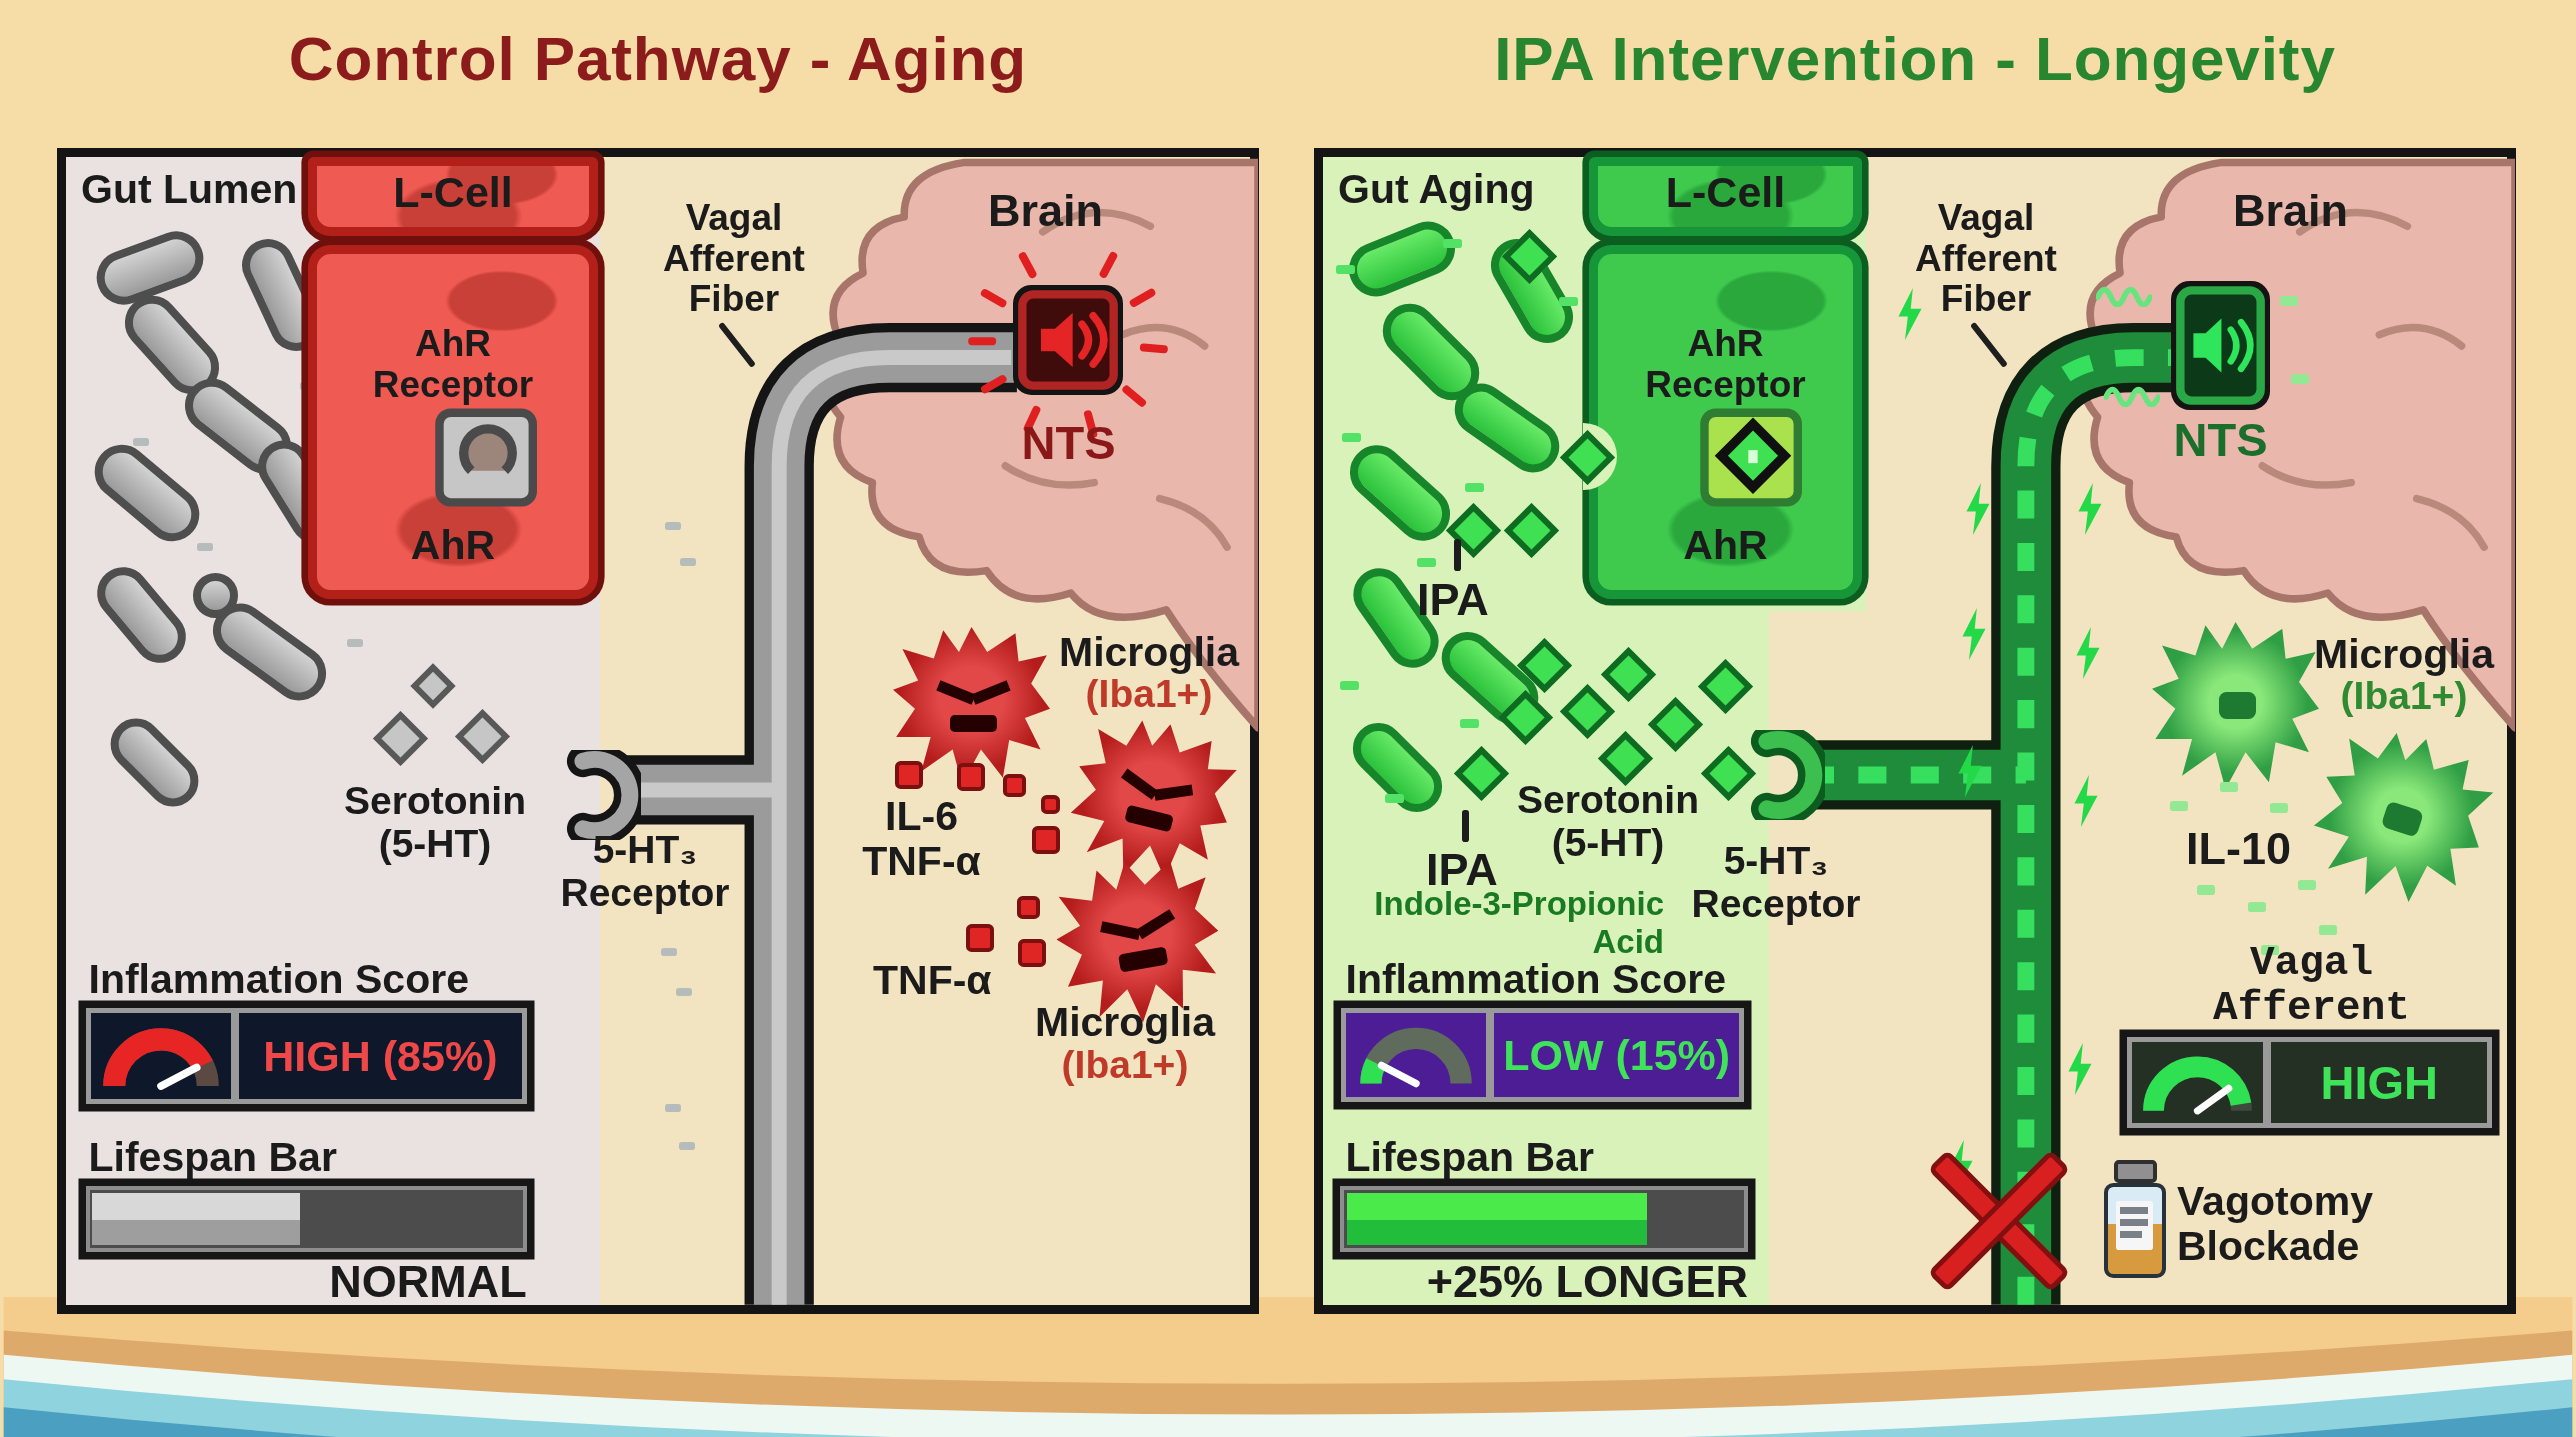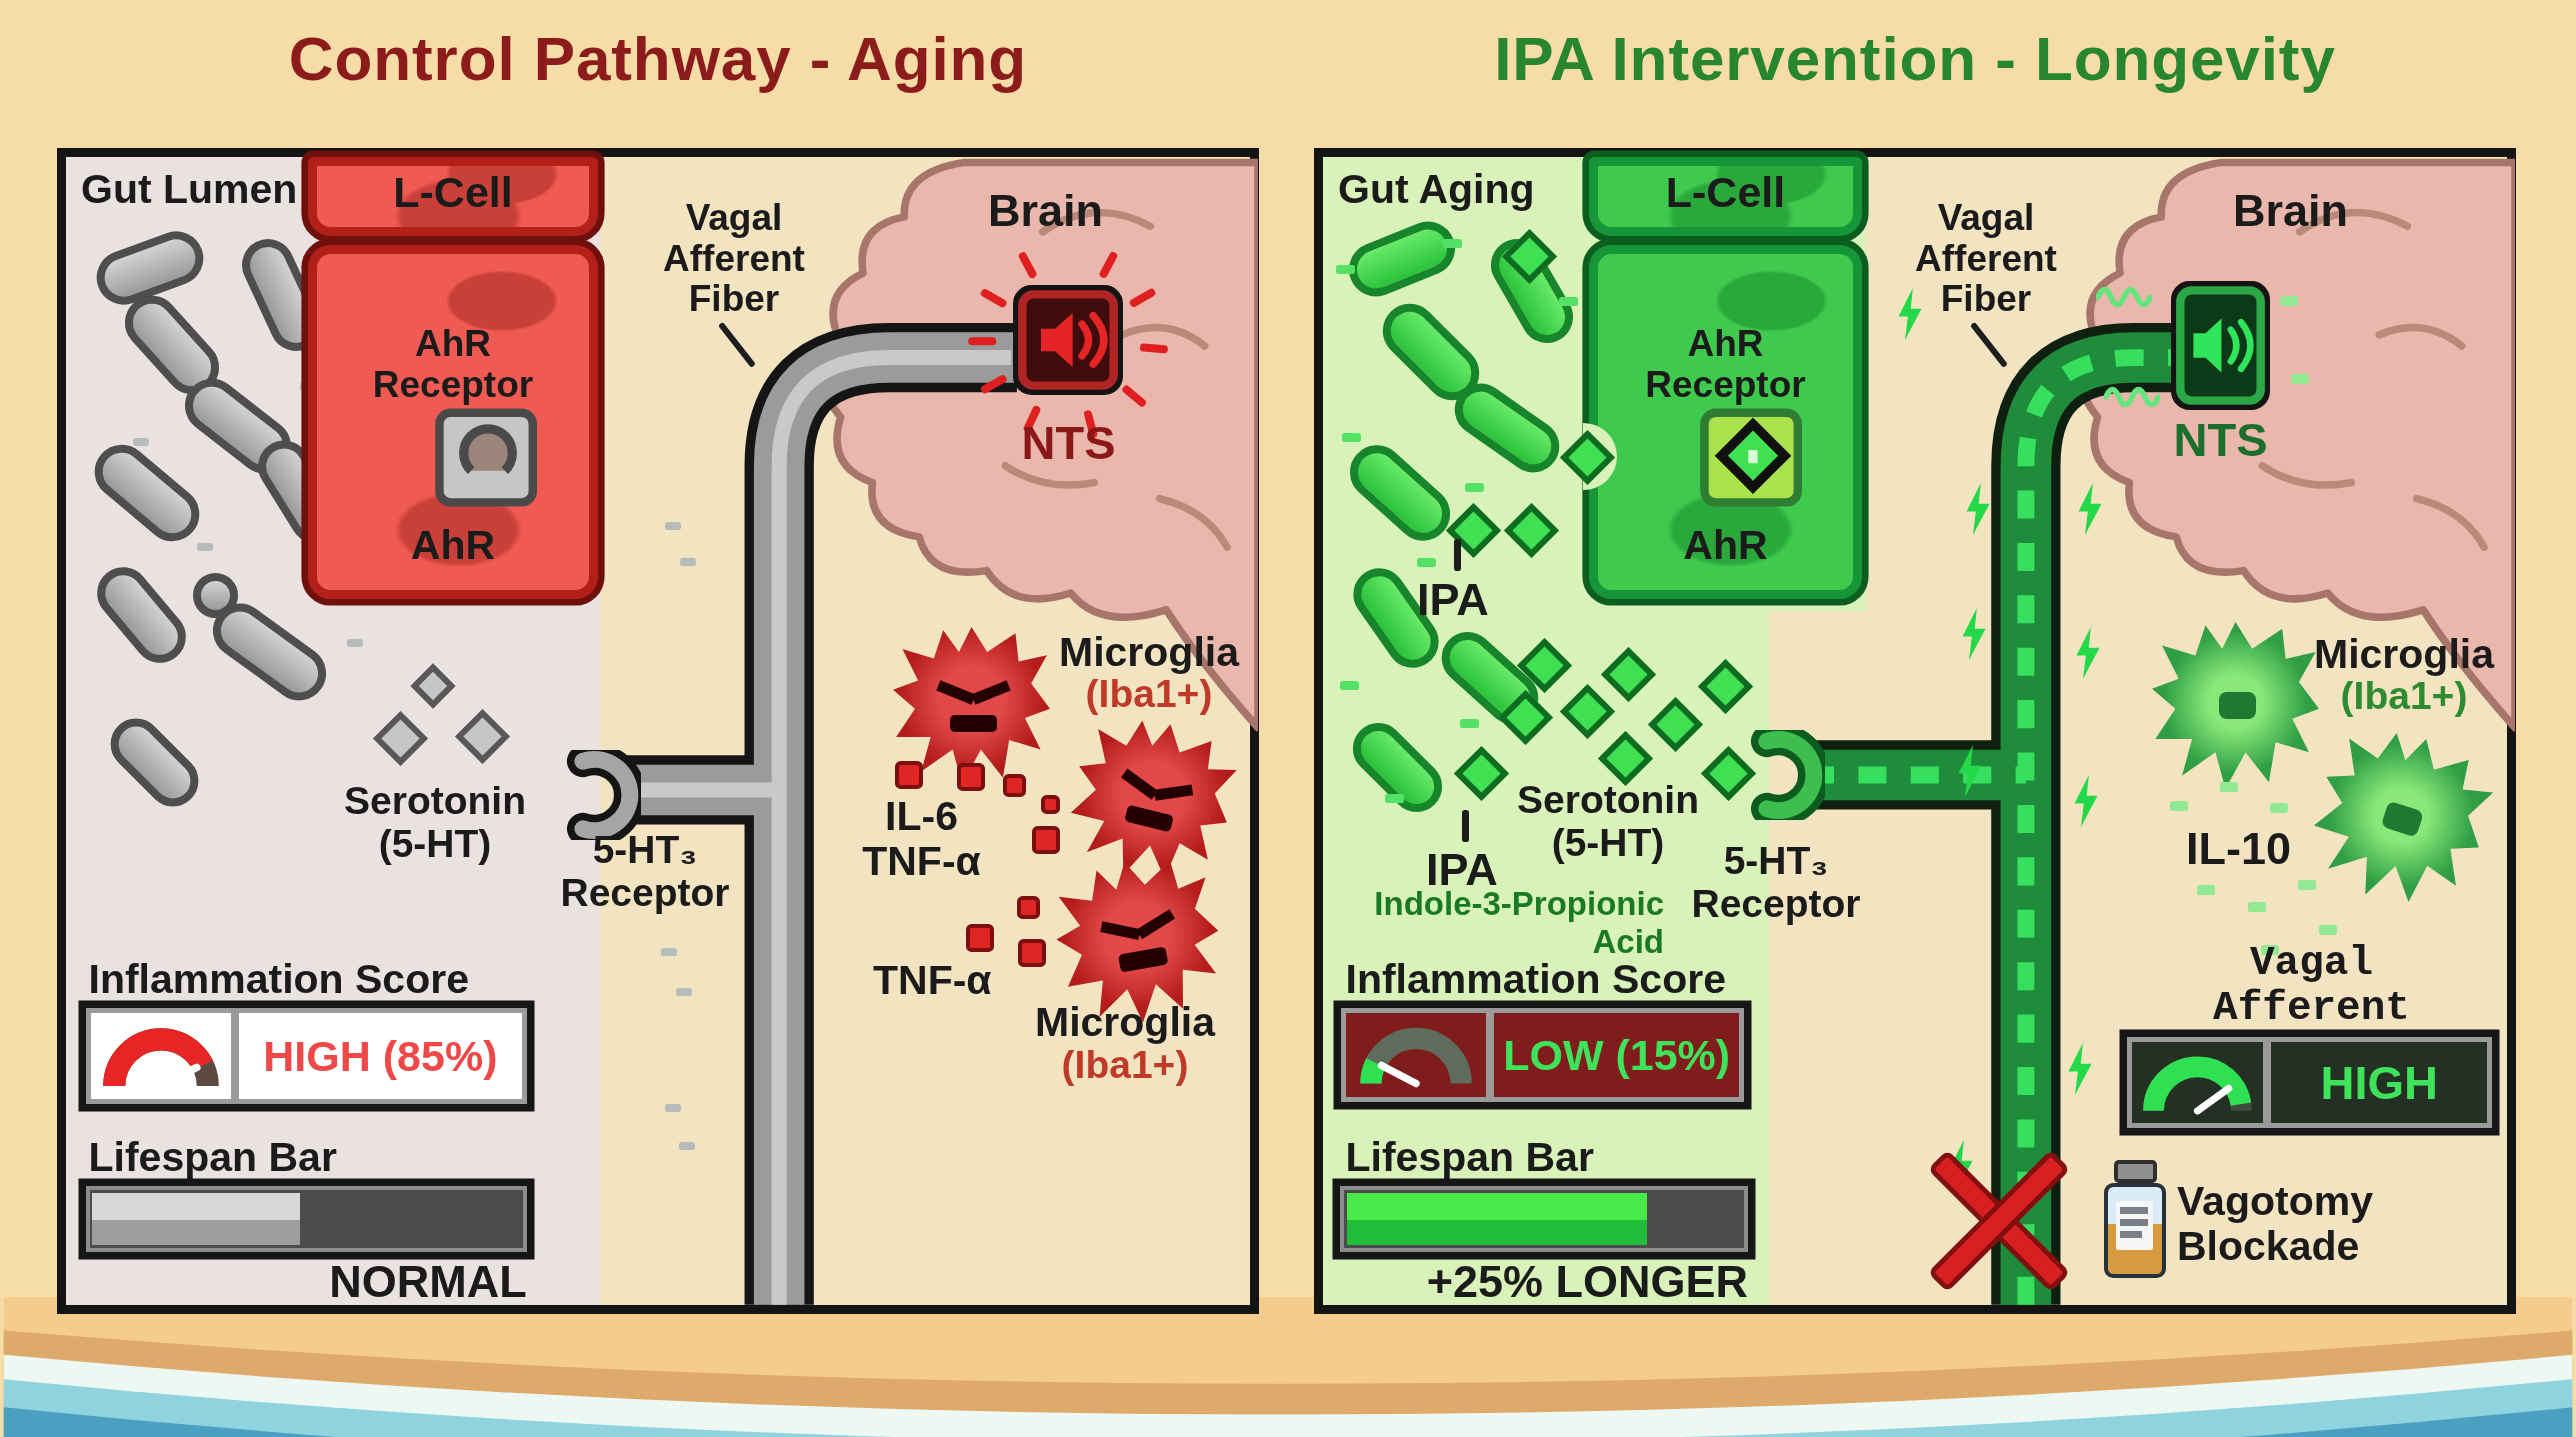--- a/index.html
+++ b/index.html
@@ -187,21 +187,21 @@
 
     <i class="diamond gray" style="left:315px;top:562px;"></i>
     <i class="diamond gray" style="left:397px;top:560px;"></i>
     <i class="diamond gray" style="left:351px;top:513px;width:32px;height:32px;"></i>
     <div class="t ctr" style="position:absolute;left:251px;top:623px;width:236px;font-size:39px;">Serotonin
 (5-HT)</div>
     <div class="t ctr" style="position:absolute;left:479px;top:672px;width:200px;font-size:39px;">5-HT₃
 Receptor</div>
 
     <div class="heading" style="left:22.5px;top:799px;">Inflammation Score</div>
-    <div class="meter" style="left:19.7px;top:851px;width:441px;height:96px;background:#ffffff;">
+    <div class="meter" style="left:19.7px;top:851px;width:441px;height:96px;background:#0f172a;">
       <svg width="140" height="85" viewBox="0 0 150 100">
         <path d="M20,86 A55,55 0 0 1 130,86" fill="none" stroke="#5c4a42" stroke-width="26"></path>
         <path d="M20,86 A55,55 0 0 1 130,86" fill="none" stroke="#e82525" stroke-width="26" stroke-dasharray="147 260"></path>
         <line x1="75" y1="86" x2="117" y2="64" stroke="#ffffff" stroke-width="9" stroke-linecap="round"></line>
       </svg>
       <div class="divider"></div>
       <div class="val" style="color:#ef4848;">HIGH (85%)</div>
     </div>
 
     <div class="heading" style="left:22.5px;top:977px;">Lifespan Bar</div>
@@ -353,21 +353,21 @@
       <svg width="131" height="80" viewBox="0 0 150 100">
         <path d="M20,86 A55,55 0 0 1 130,86" fill="none" stroke="#3f4a3f" stroke-width="26"></path>
         <path d="M20,86 A55,55 0 0 1 130,86" fill="none" stroke="#2fe052" stroke-width="26" stroke-dasharray="164 260"></path>
         <line x1="75" y1="86" x2="114" y2="58" stroke="#ffffff" stroke-width="9" stroke-linecap="round"></line>
       </svg>
       <div class="divider"></div>
       <div class="val" style="color:#3fe35a;font-size:47px;">HIGH</div>
     </div>
 
     <div class="heading" style="left:22.5px;top:799px;">Inflammation Score</div>
-    <div class="meter" style="left:18px;top:851px;width:403px;height:94px;background:#7f1d1d;">
+    <div class="meter" style="left:18px;top:851px;width:403px;height:94px;background:#4c1d95;">
       <svg width="140" height="82" viewBox="0 0 150 100">
         <path d="M20,86 A55,55 0 0 1 130,86" fill="none" stroke="#5f6b5c" stroke-width="26"></path>
         <path d="M20,86 A55,55 0 0 1 130,86" fill="none" stroke="#2fe052" stroke-width="26" stroke-dasharray="26 300"></path>
         <line x1="75" y1="86" x2="33" y2="64" stroke="#ffffff" stroke-width="9" stroke-linecap="round"></line>
       </svg>
       <div class="divider"></div>
       <div class="val" style="color:#3fe35a;">LOW (15%)</div>
     </div>
 
     <div class="heading" style="left:22.5px;top:977px;">Lifespan Bar</div>

